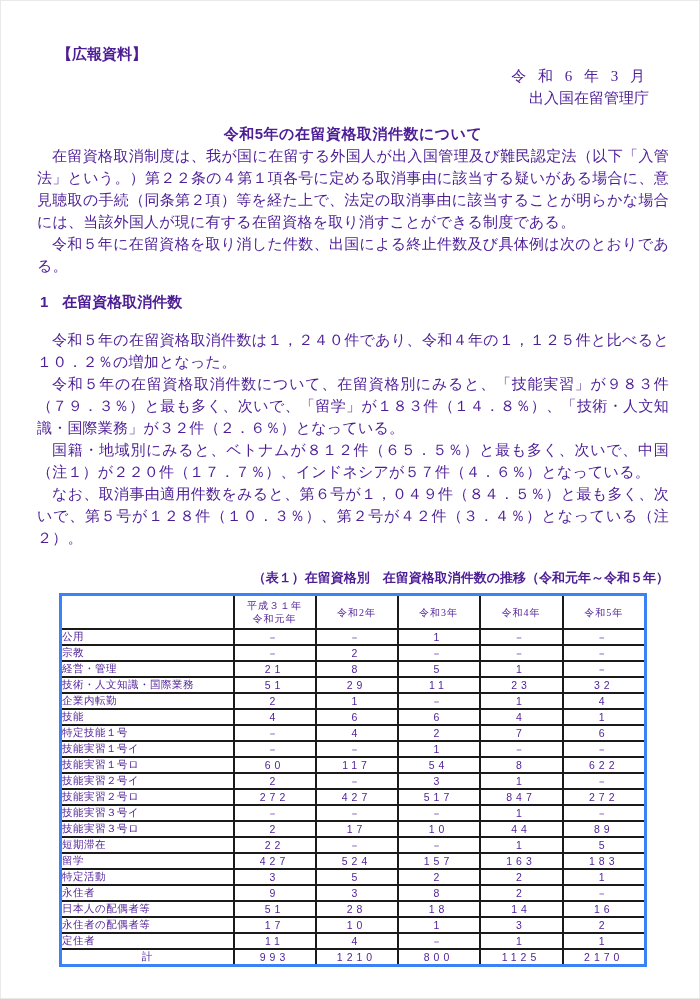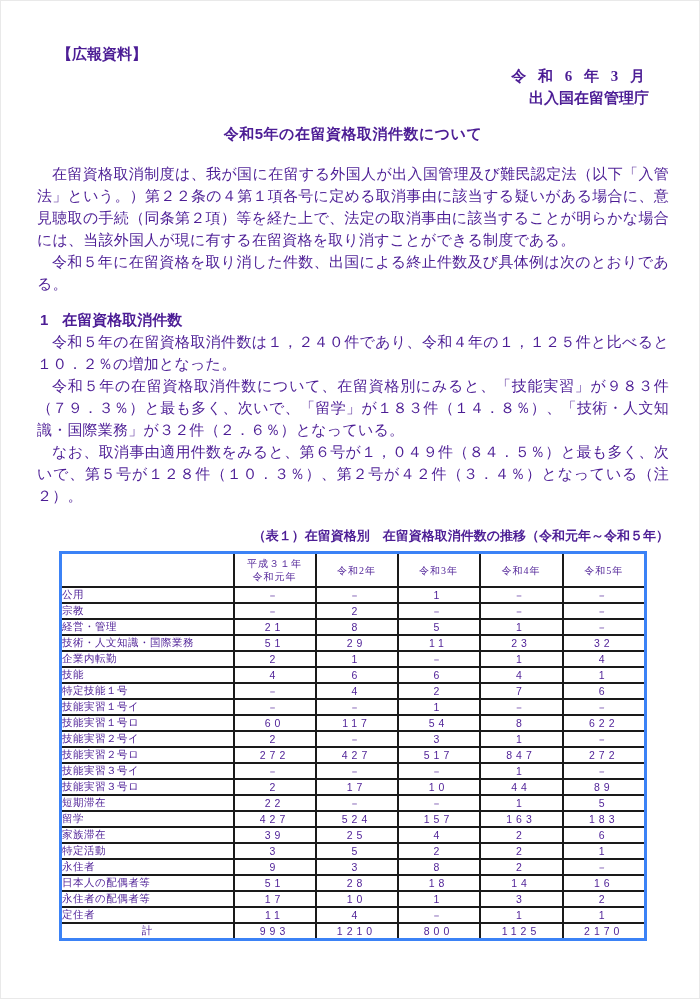--- a/index.html
+++ b/index.html
@@ -20,43 +20,42 @@
     font-weight: bold;
     font-size: 15px;
     margin-left: 20px;
     height: 20px;
   }
   .header-right {
     text-align: right;
     padding-right: 20px;
     font-size: 15px;
     line-height: 22px;
-    font-weight: bold;
   }
   .header-date { letter-spacing: 4px; }
   .doc-title {
     text-align: center;
     font-family: "Liberation Sans", "DejaVu Sans", sans-serif;
     font-weight: bold;
     font-size: 15px;
     letter-spacing: 0.5px;
     margin: 16px 0 0 0;
     height: 20px;
   }
   .body-p {
     margin: 0;
     font-size: 15px;
     line-height: 22px;
     text-align: justify;
     text-indent: 1em;
     letter-spacing: 0.2px;
   }
-  .intro-block { margin-top: 18px; }
+  .intro-block { }
   .section-heading {
-    margin: 16px 0 0 3px;
+    margin: 16px 0 16px 3px;
     font-family: "Liberation Sans", "DejaVu Sans", sans-serif;
     font-weight: bold;
     font-size: 15px;
     height: 20px;
   }
   .section-heading .sec-num { margin-right: 14px; }
   .table-caption {
     margin-top: 20px;
     text-align: right;
     font-family: "Liberation Sans", "DejaVu Sans", sans-serif;
@@ -120,20 +119,21 @@
     <p class="body-p">在留資格取消制度は、我が国に在留する外国人が出入国管理及び難民認定法（以下「入管法」という。）第２２条の４第１項各号に定める取消事由に該当する疑いがある場合に、意見聴取の手続（同条第２項）等を経た上で、法定の取消事由に該当することが明らかな場合には、当該外国人が現に有する在留資格を取り消すことができる制度である。</p>
     <p class="body-p">令和５年に在留資格を取り消した件数、出国による終止件数及び具体例は次のとおりである。</p>
   </div>
 
   <div class="section-heading">
     <span class="sec-num">1</span><span>在留資格取消件数</span>
   </div>
 
   <p class="body-p">令和５年の在留資格取消件数は１，２４０件であり、令和４年の１，１２５件と比べると１０．２％の増加となった。</p>
   <p class="body-p">令和５年の在留資格取消件数について、在留資格別にみると、「技能実習」が９８３件（７９．３％）と最も多く、次いで、「留学」が１８３件（１４．８％）、「技術・人文知識・国際業務」が３２件（２．６％）となっている。</p>
+  <p class="body-p">国籍・地域別にみると、ベトナムが８１２件（６５．５％）と最も多く、次いで、中国（注１）が２２０件（１７．７％）、インドネシアが５７件（４．６％）となっている。</p>
   <p class="body-p">なお、取消事由適用件数をみると、第６号が１，０４９件（８４．５％）と最も多く、次いで、第５号が１２８件（１０．３％）、第２号が４２件（３．４％）となっている（注２）。</p>
 
   <div class="table-caption">（表１）在留資格別　在留資格取消件数の推移（令和元年～令和５年）</div>
 
   <table class="data-table">
     <colgroup>
       <col style="width:173px">
       <col style="width:82px">
         <col style="width:82px">
         <col style="width:82px">
@@ -266,28 +266,20 @@
         </tr>
         <tr>
           <td class="label-cell">留学</td>
           <td class="num-cell">427</td>
           <td class="num-cell">524</td>
           <td class="num-cell">157</td>
           <td class="num-cell">163</td>
           <td class="num-cell">183</td>
         </tr>
         <tr>
-          <td class="label-cell">家族滞在</td>
-          <td class="num-cell">39</td>
-          <td class="num-cell">25</td>
-          <td class="num-cell">4</td>
-          <td class="num-cell">2</td>
-          <td class="num-cell">6</td>
-        </tr>
-        <tr>
           <td class="label-cell">特定活動</td>
           <td class="num-cell">3</td>
           <td class="num-cell">5</td>
           <td class="num-cell">2</td>
           <td class="num-cell">2</td>
           <td class="num-cell">1</td>
         </tr>
         <tr>
           <td class="label-cell">永住者</td>
           <td class="num-cell">9</td>

